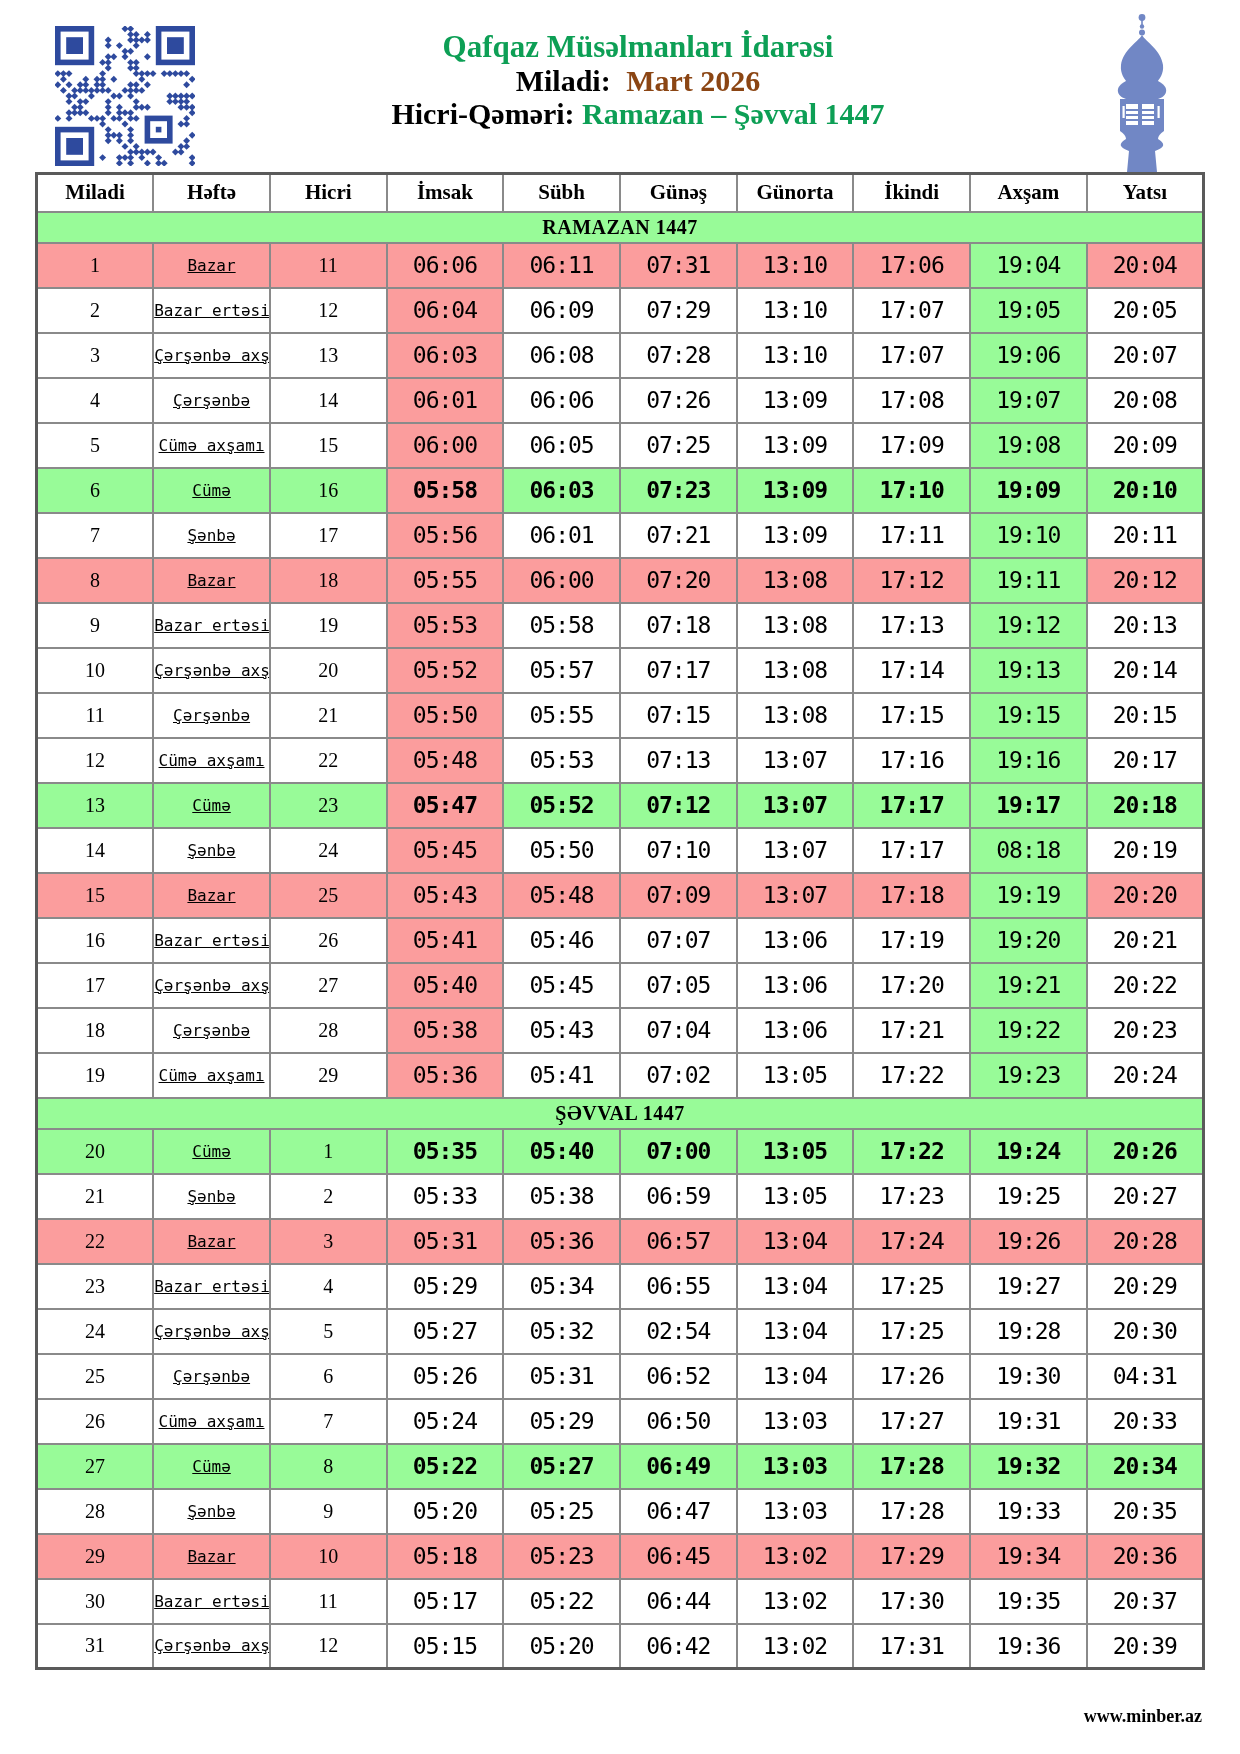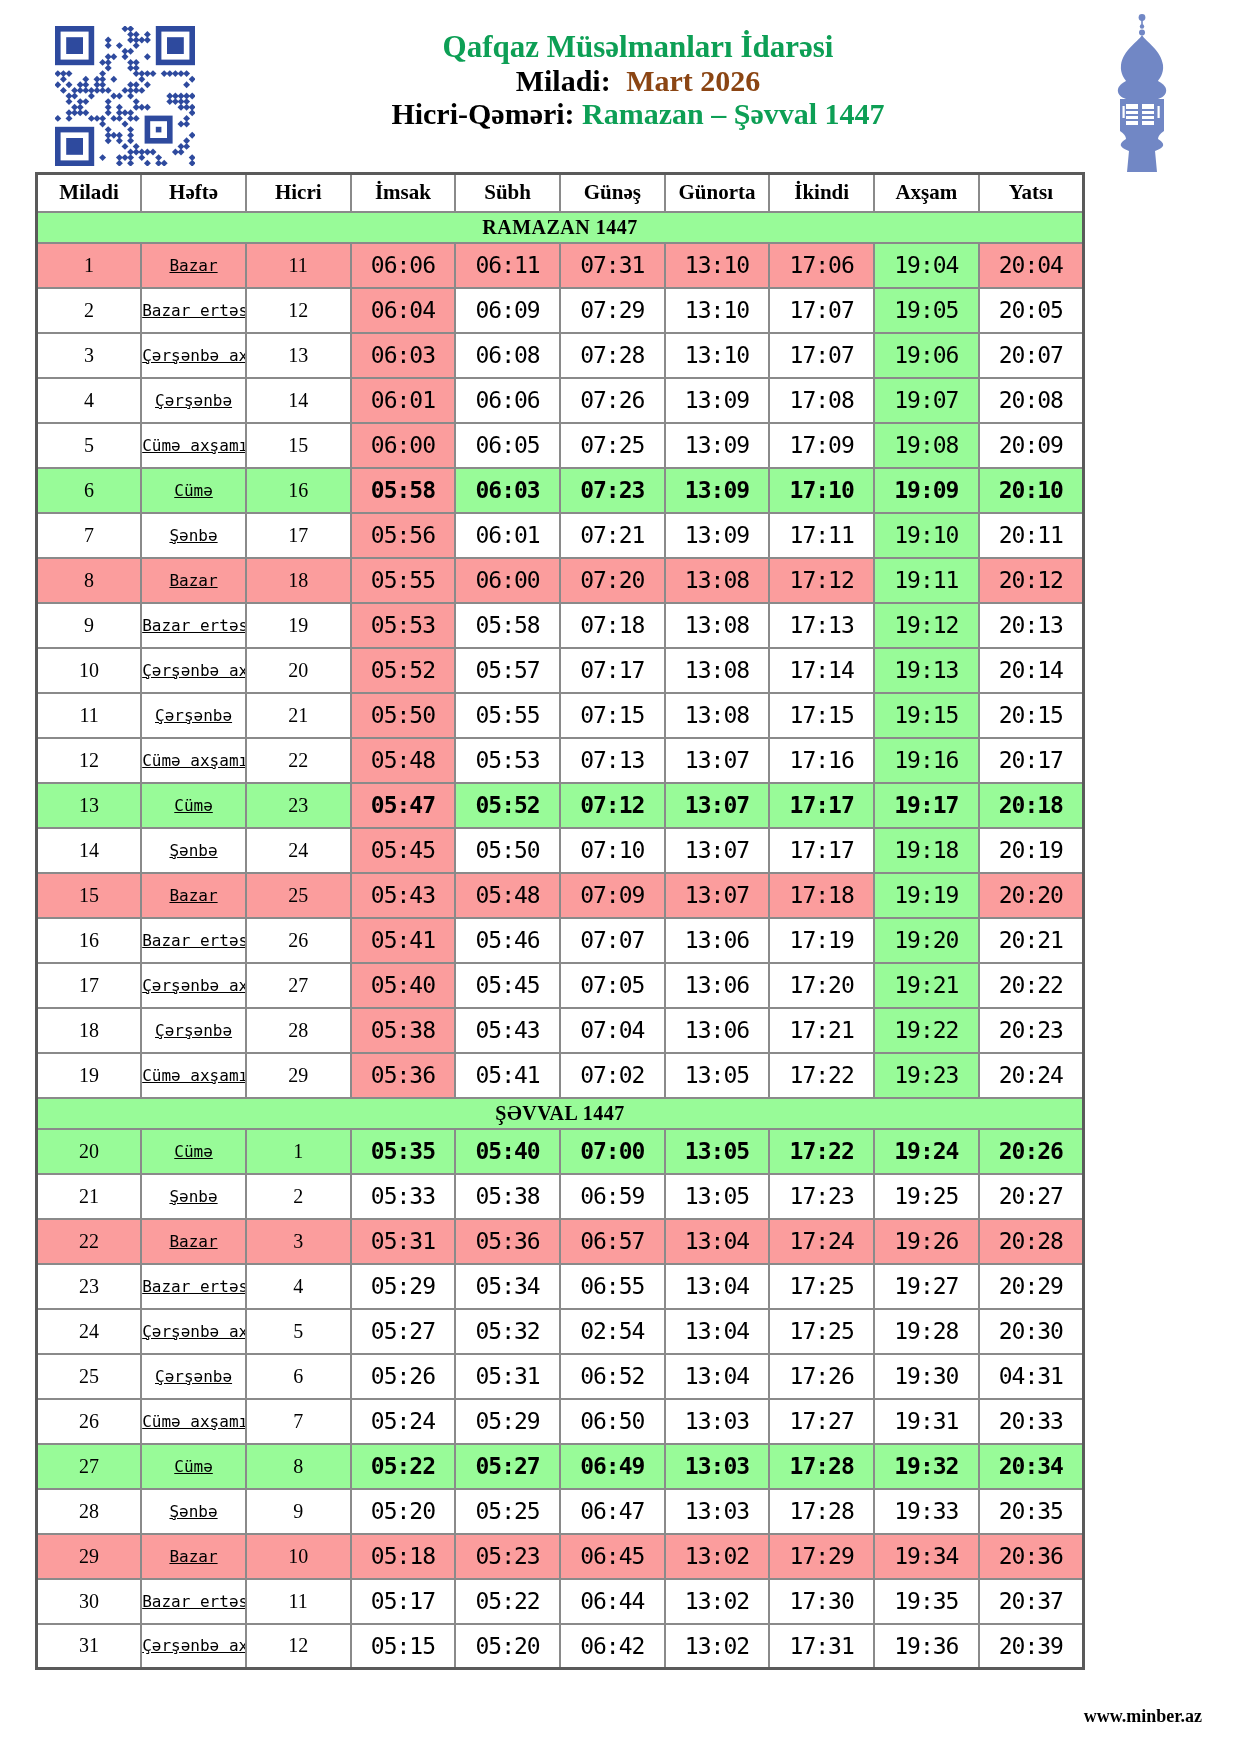--- a/index.html
+++ b/index.html
@@ -32,21 +32,21 @@
   .line-title .t-main{color:var(--title-green);}
   .line-title .t-sep{color:#222;}
   .line-title .t-city{color:var(--city-blue);}
   .line-miladi{font-size:30px;line-height:33px;color:#000;}
   .line-miladi .v{color:var(--month-brown);margin-left:8px;}
   .line-hicri{font-size:30px;line-height:33px;color:#000;}
   .line-hicri .v{color:var(--title-green);}
 
   
   table.prayer{
-    position:absolute;left:35px;top:172px;width:1050px;
+    position:absolute;left:35px;top:172px;width:1170px;
     border-collapse:collapse;table-layout:fixed;
     border:3px solid var(--grid-dark);
   }
   table.prayer th, table.prayer td{
     border:2px solid var(--grid-gray);
     text-align:center;vertical-align:middle;padding:0;
     overflow:hidden;white-space:nowrap;
   }
   tr.head th{height:38px;font-size:21px;font-weight:bold;background:#fff;}
   td.section{height:31px;background:var(--row-green);font-size:20px;font-weight:bold;letter-spacing:.5px;}
@@ -464,21 +464,21 @@
         </tr>
         <tr class="data normal">
           <td class="c-num bg-w">14</td>
           <td class="c-day bg-w">Şənbə</td>
           <td class="c-num bg-w">24</td>
           <td class="c-time bg-p">05:45</td>
           <td class="c-time bg-w">05:50</td>
           <td class="c-time bg-w">07:10</td>
           <td class="c-time bg-w">13:07</td>
           <td class="c-time bg-w">17:17</td>
-          <td class="c-time bg-g">19:18</td>
+          <td class="c-time bg-g">08:18</td>
           <td class="c-time bg-w">20:19</td>
         </tr>
         <tr class="data sunday">
           <td class="c-num bg-p">15</td>
           <td class="c-day bg-p">Bazar</td>
           <td class="c-num bg-p">25</td>
           <td class="c-time bg-p">05:43</td>
           <td class="c-time bg-p">05:48</td>
           <td class="c-time bg-p">07:09</td>
           <td class="c-time bg-p">13:07</td>

